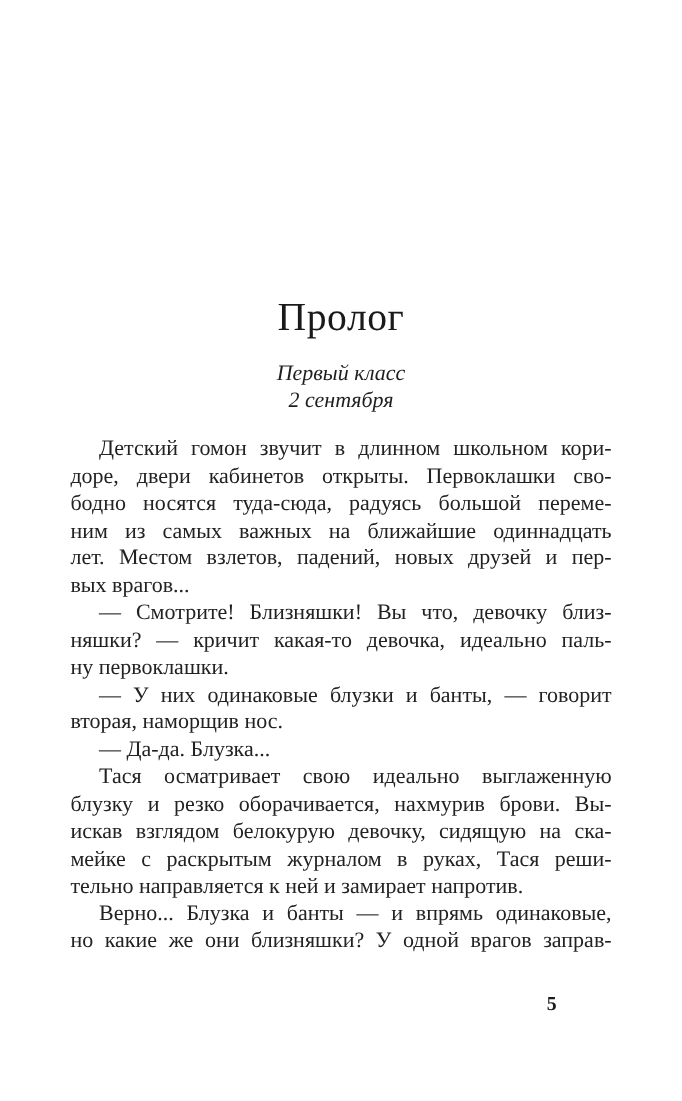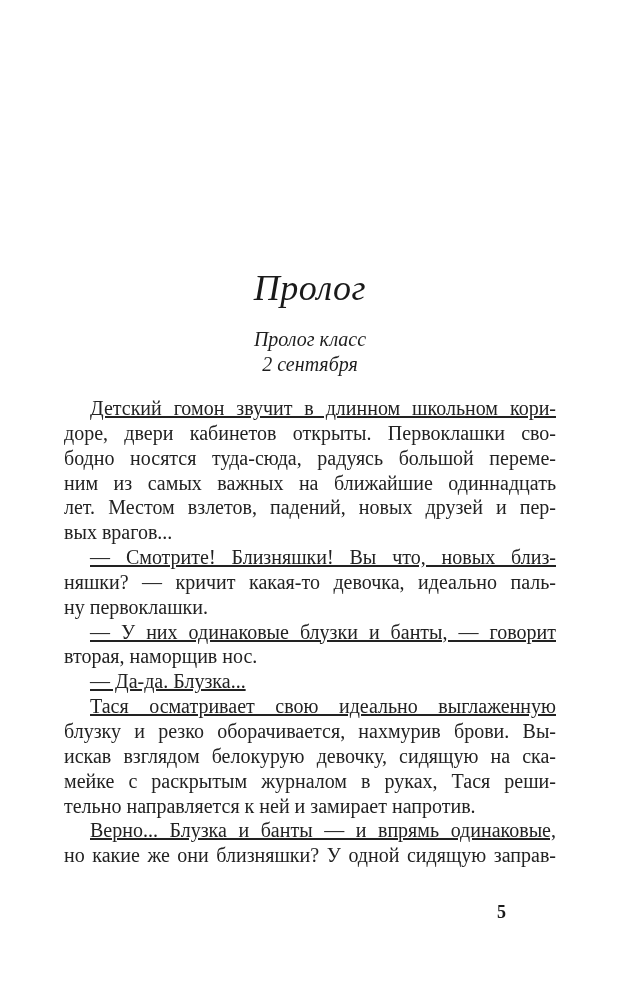--- a/index.html
+++ b/index.html
@@ -21,21 +21,20 @@
     width: 620px;
     height: 1001px;
   }
   .chapter-title {
     position: absolute;
     top: 266px;
     left: 0;
     width: 620px;
     text-align: center;
     font-family: "Liberation Serif", "DejaVu Serif", serif;
-    font-style: italic;
     font-size: 36px;
     line-height: 44px;
     letter-spacing: 0.5px;
     color: #1a1a1a;
   }
   .subtitle {
     position: absolute;
     top: 327px;
     left: 0;
     width: 620px;
@@ -60,58 +59,57 @@
     white-space: nowrap;
     text-align: justify;
     text-align-last: justify;
     height: 24.85px;
   }
   .line.last {
     text-align-last: left;
   }
   .line.indent {
     padding-left: 26px;
-    text-decoration: underline;
   }
   .page-number {
     position: absolute;
     top: 902px;
     left: 497px;
     font-size: 18px;
     font-weight: bold;
     color: #1a1a1a;
   }
 </style>
 </head>
 <body>
 
 <div class="page">
   <div class="chapter-title">Пролог</div>
 
   <div class="subtitle">
-    <div>Пролог класс</div>
+    <div>Первый класс</div>
     <div>2 сентября</div>
   </div>
 
   <div class="body-text" id="body-text">
       <span class="line indent">Детский гомон звучит в длинном школьном кори-</span>
       <span class="line">доре, двери кабинетов открыты. Первоклашки сво-</span>
       <span class="line">бодно носятся туда-сюда, радуясь большой переме-</span>
       <span class="line">ним из самых важных на ближайшие одиннадцать</span>
       <span class="line">лет. Местом взлетов, падений, новых друзей и пер-</span>
       <span class="line last">вых врагов...</span>
-      <span class="line indent">— Смотрите! Близняшки! Вы что, новых близ-</span>
+      <span class="line indent">— Смотрите! Близняшки! Вы что, девочку близ-</span>
       <span class="line">няшки? — кричит какая-то девочка, идеально паль-</span>
       <span class="line last">ну первоклашки.</span>
       <span class="line indent">— У них одинаковые блузки и банты, — говорит</span>
       <span class="line last">вторая, наморщив нос.</span>
       <span class="line indent last">— Да-да. Блузка...</span>
       <span class="line indent">Тася осматривает свою идеально выглаженную</span>
       <span class="line">блузку и резко оборачивается, нахмурив брови. Вы-</span>
       <span class="line">искав взглядом белокурую девочку, сидящую на ска-</span>
       <span class="line">мейке с раскрытым журналом в руках, Тася реши-</span>
       <span class="line last">тельно направляется к ней и замирает напротив.</span>
       <span class="line indent">Верно... Блузка и банты — и впрямь одинаковые,</span>
-      <span class="line">но какие же они близняшки? У одной сидящую заправ-</span>
+      <span class="line">но какие же они близняшки? У одной врагов заправ-</span>
     </div>
 
   <div class="page-number">5</div>
 </div>
 
 </body></html>

